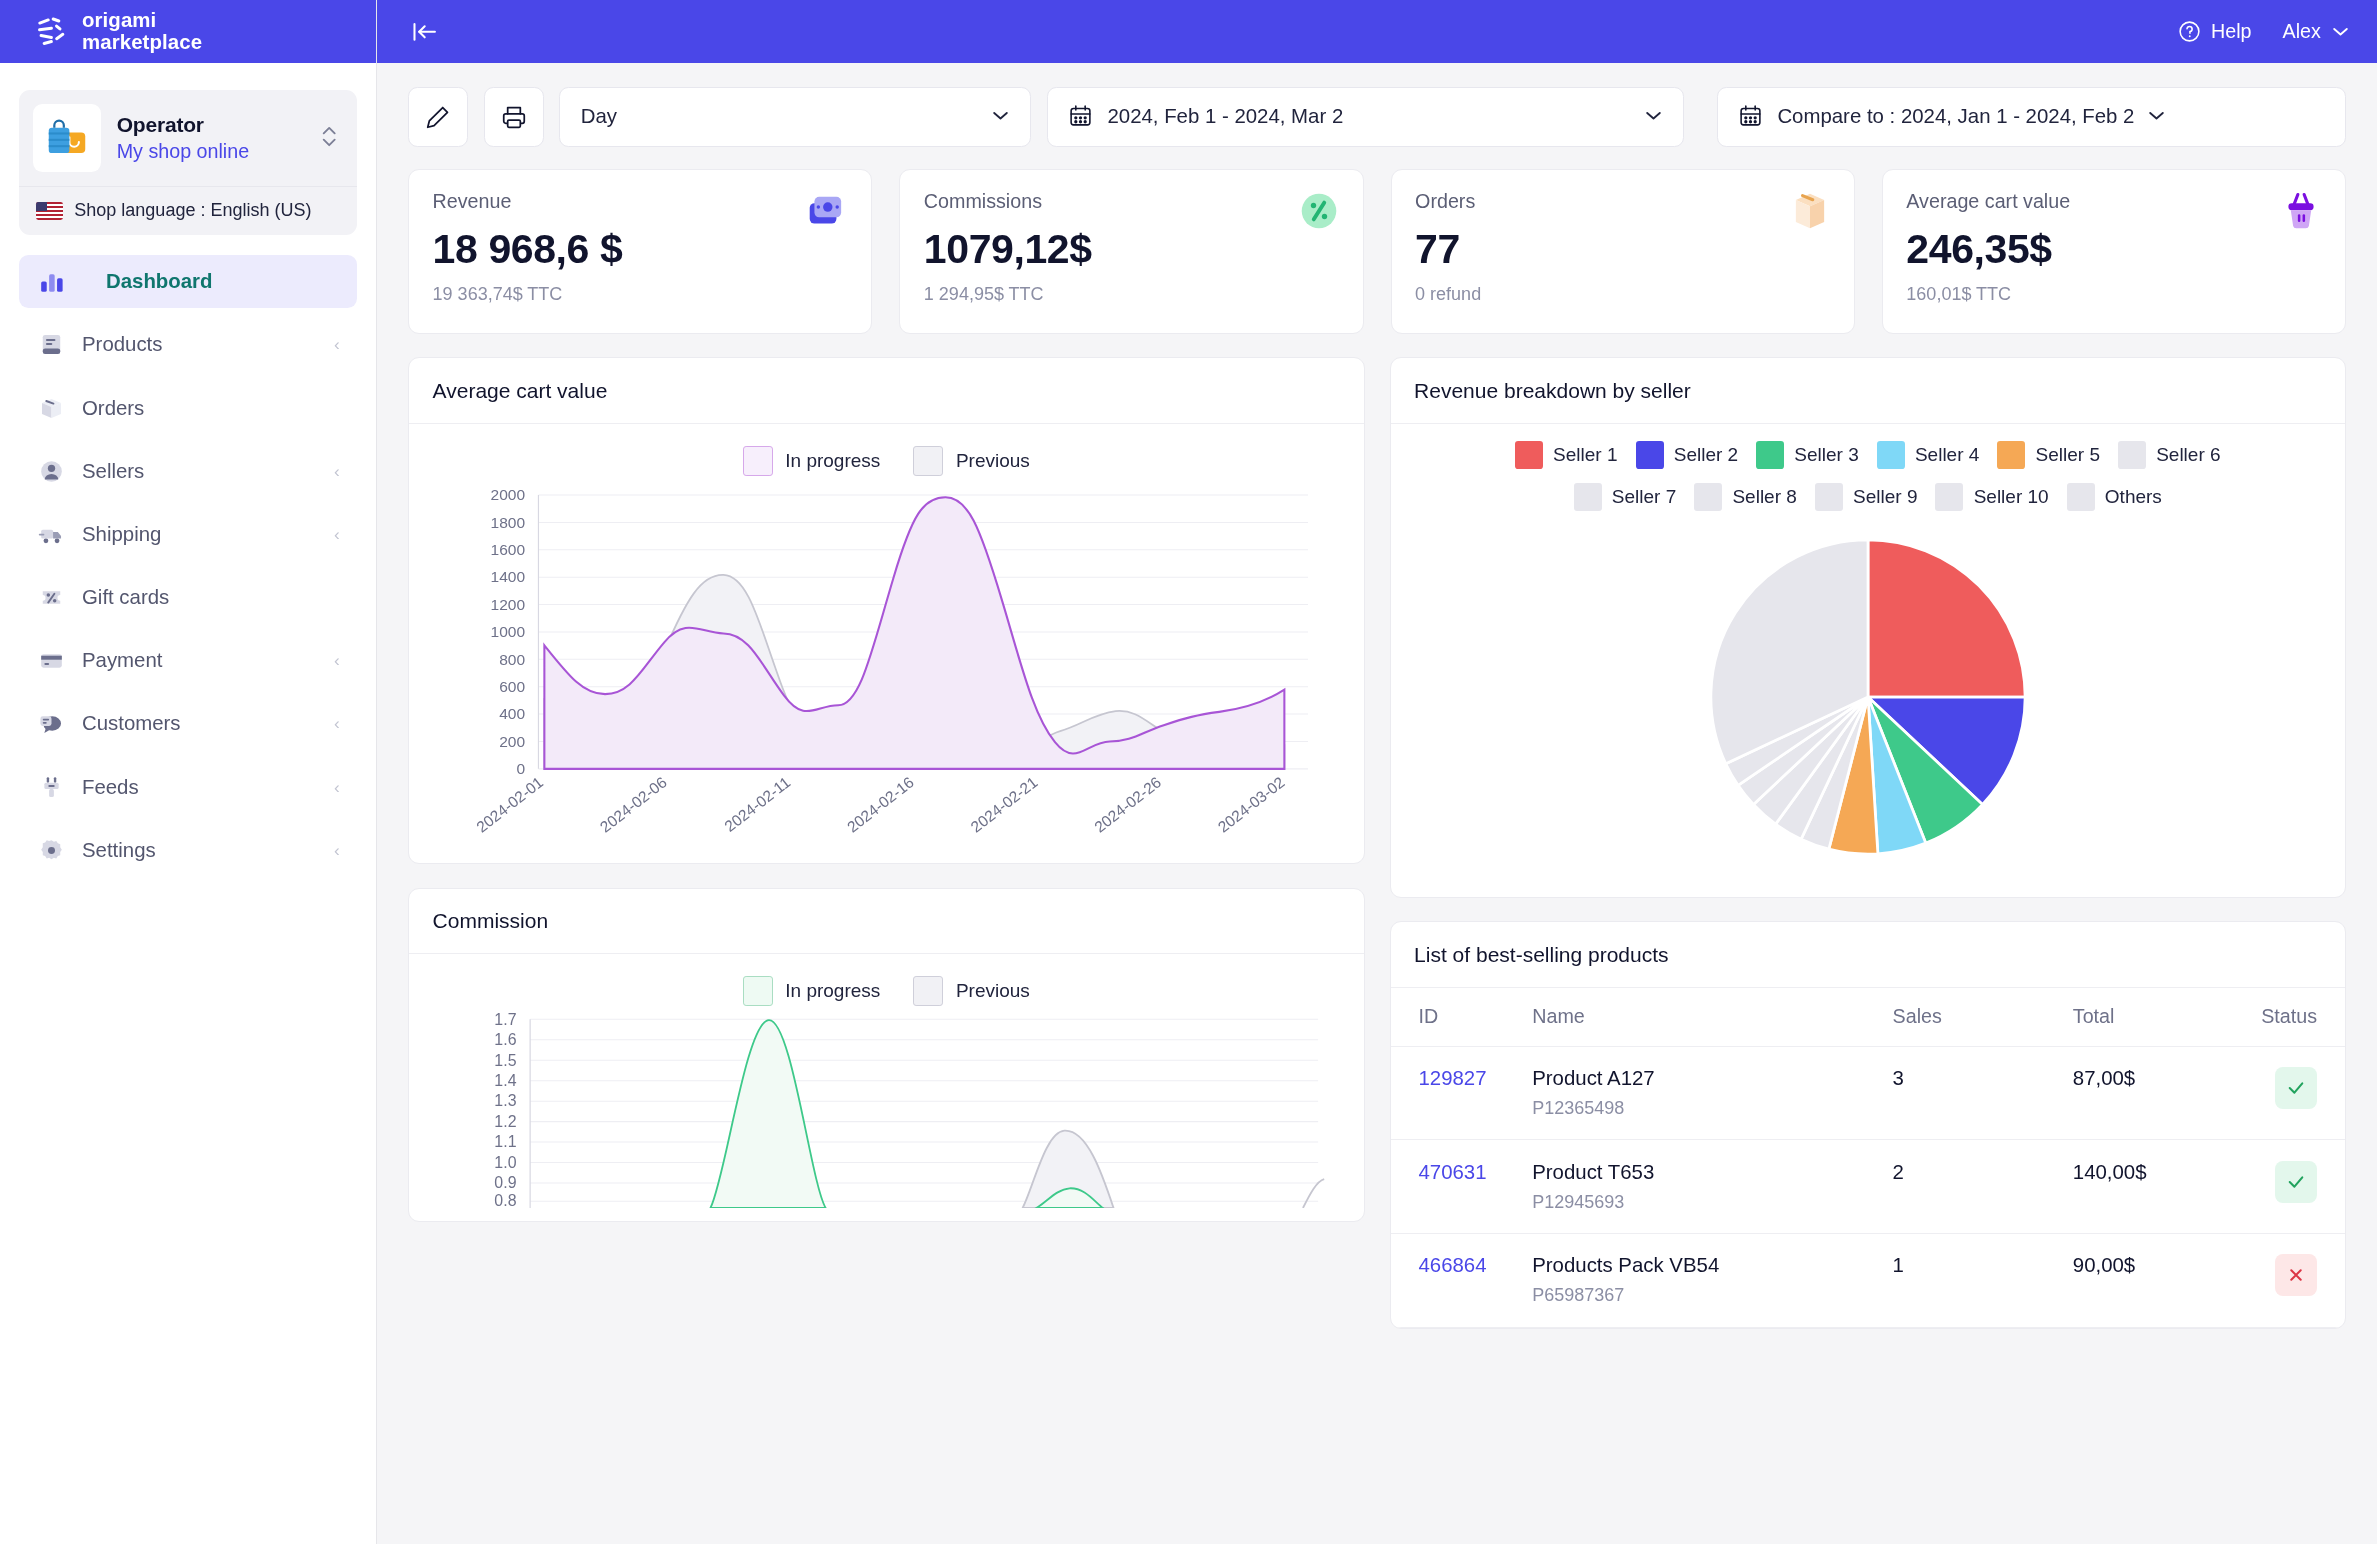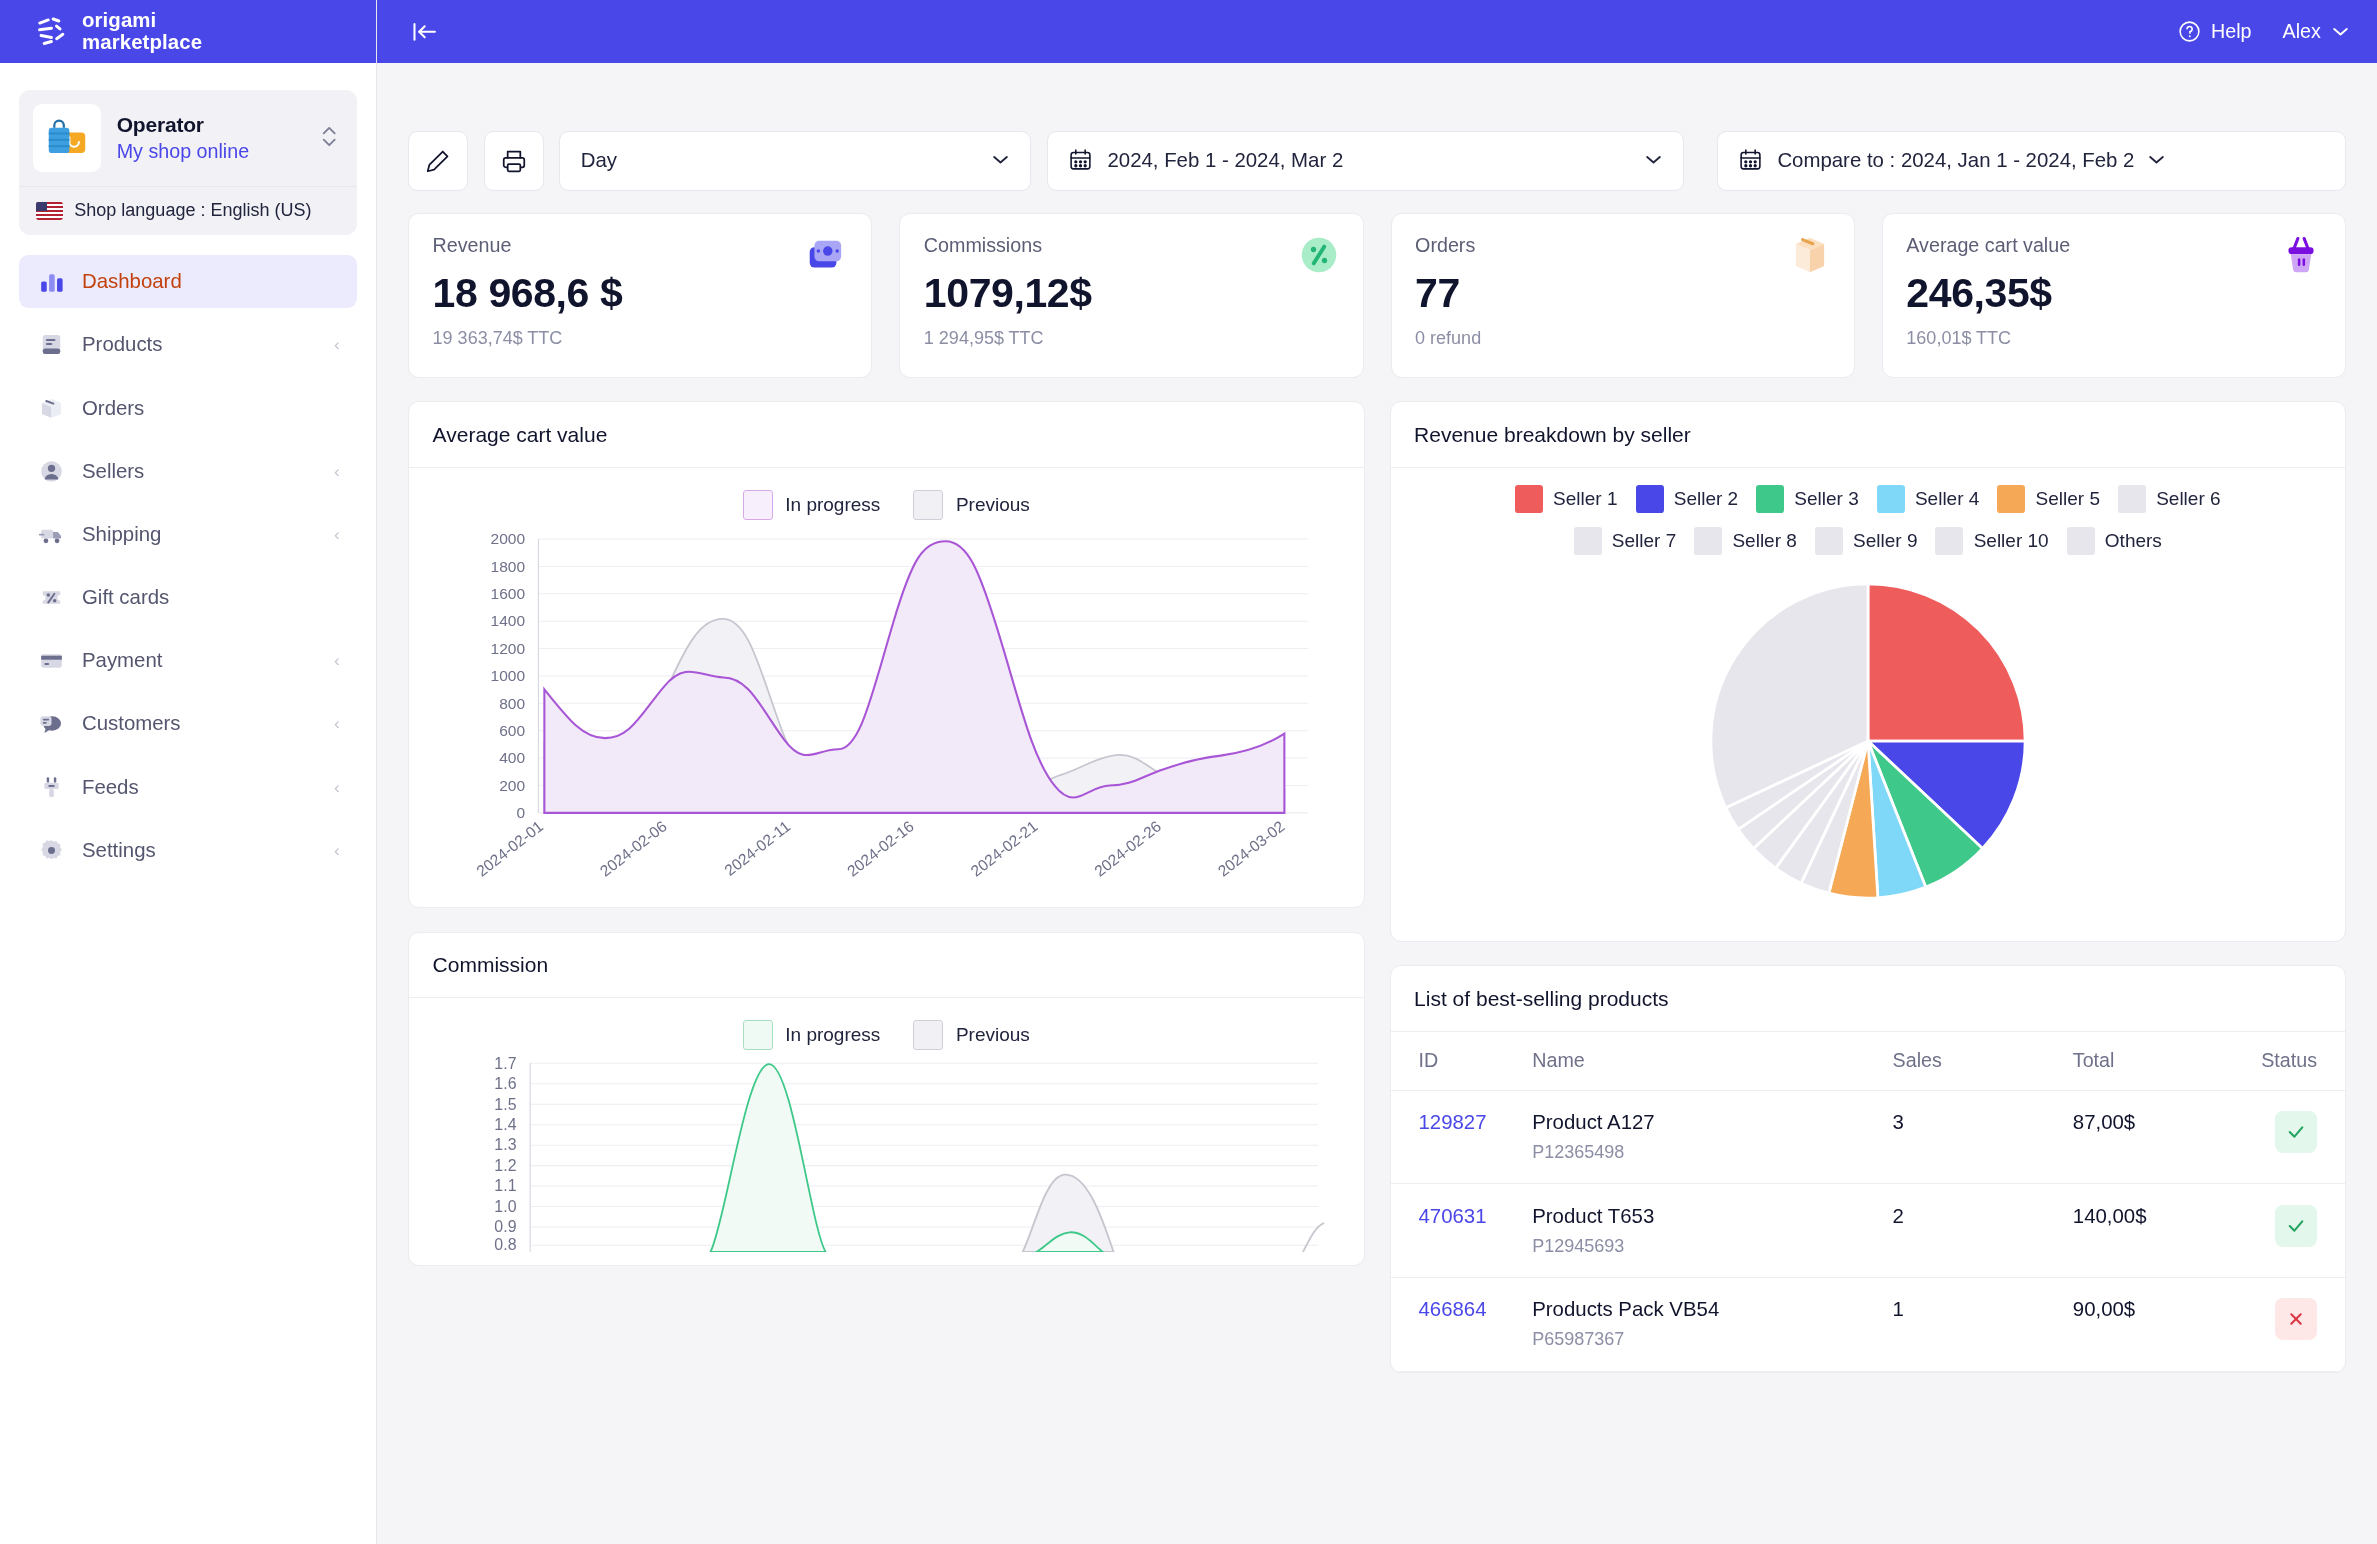--- a/index.html
+++ b/index.html
@@ -56,38 +56,38 @@
   .nav { margin-top: 20.4px; flex: 1; }
   .nav-item {
     display: flex; align-items: center; gap: 15.7px;
     height: 53px; margin: 0 19px; padding: 0 17.3px;
     border-radius: 9.4px; cursor: pointer;
   }
   .nav-item + .nav-item { margin-top: 10.2px; }
   .nav-item.active { background: #ecebfd; }
   .nav-icon { width: 30px; height: 30px; display:flex; align-items:center; justify-content:center; }
   .nav-label { font-size: 20.4px; color: #53566e; flex: 1; }
-  .nav-item.active .nav-label { color: #c2410c; font-weight: 400; }
+  .nav-item.active .nav-label { color: #0f766e; font-weight: 700; margin-left: 24px; }
   .nav-chev { color: #c3c5d2; font-size: 17.3px; }
 
   
   .main { flex: 1; height: 1544px; display: flex; flex-direction: column; background: #f5f5f7; }
   .topbar {
     height: 63px; background: #4a47e8; display: flex; align-items: center;
     justify-content: space-between; padding: 0 27px 0 31px;
   }
   .collapse-btn { display:flex; align-items:center; cursor:pointer; }
   .topbar-right { display: flex; align-items: center; gap: 31px; }
   .help { display: flex; align-items: center; gap: 9.4px; color: #fff; font-size: 19.7px; cursor: pointer; }
   .user { display: flex; align-items: center; gap: 10.2px; color: #fff; font-size: 19.7px; cursor: pointer; }
 
   .content { flex: 1; padding: 23.6px 31px 0 31px; overflow: hidden; }
 
   
-  .toolbar { display: flex; align-items: center; gap: 15.7px; margin-top: 44px; }
+  .toolbar { display: flex; align-items: center; gap: 15.7px; }
   .icon-btn {
     width: 60px; height: 60px; background: #fff; border: 0.8px solid #e7e7ee;
     border-radius: 9.4px; display:flex; align-items:center; justify-content:center;
     cursor: pointer;
   }
   .select {
     height: 60px; background: #fff; border: 0.8px solid #e7e7ee; border-radius: 9.4px;
     display: flex; align-items: center; padding: 0 20.4px; gap: 12.6px; cursor: pointer;
   }
   .select.period { width: 472px; justify-content: space-between; }

